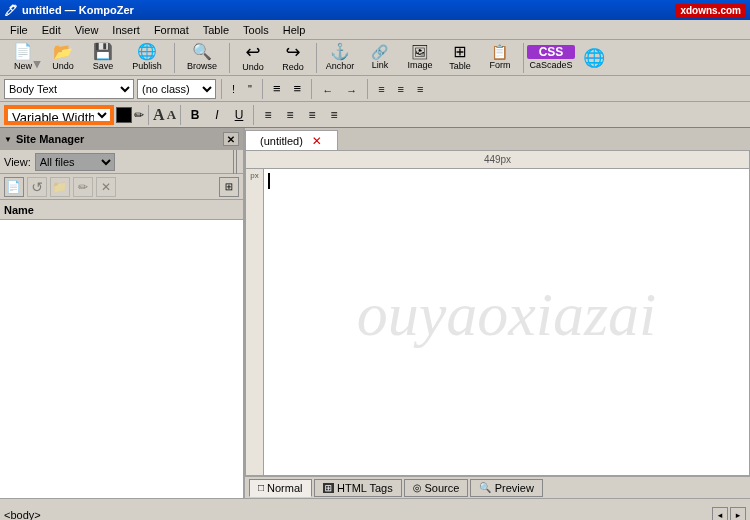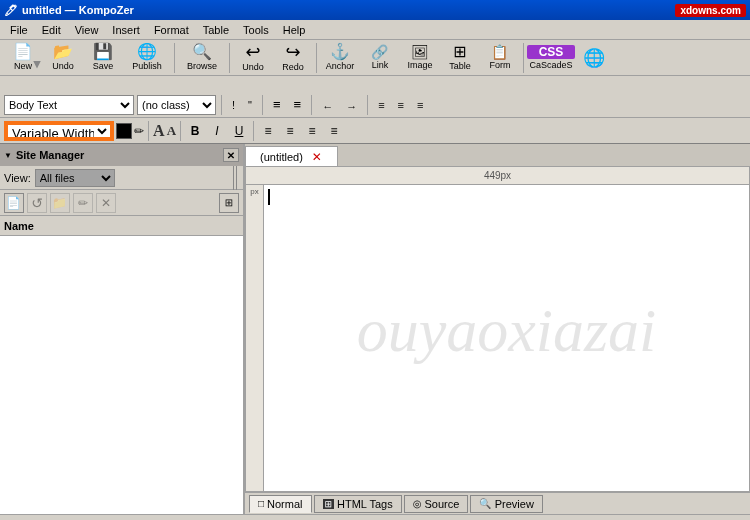--- a/index.html
+++ b/index.html
@@ -72,21 +72,20 @@
 
     
     #toolbar2 {
       background: #d4d0c8;
       height: 26px;
       display: flex;
       align-items: center;
       padding: 1px 4px;
       gap: 3px;
       border-bottom: 1px solid #a0a0a0;
-      margin-top: 16px;
     }
     #body-text-select {
       height: 20px;
       font-size: 11px;
       border: 1px solid #888;
       background: white;
       width: 130px;
     }
     #class-select {
       height: 20px;

